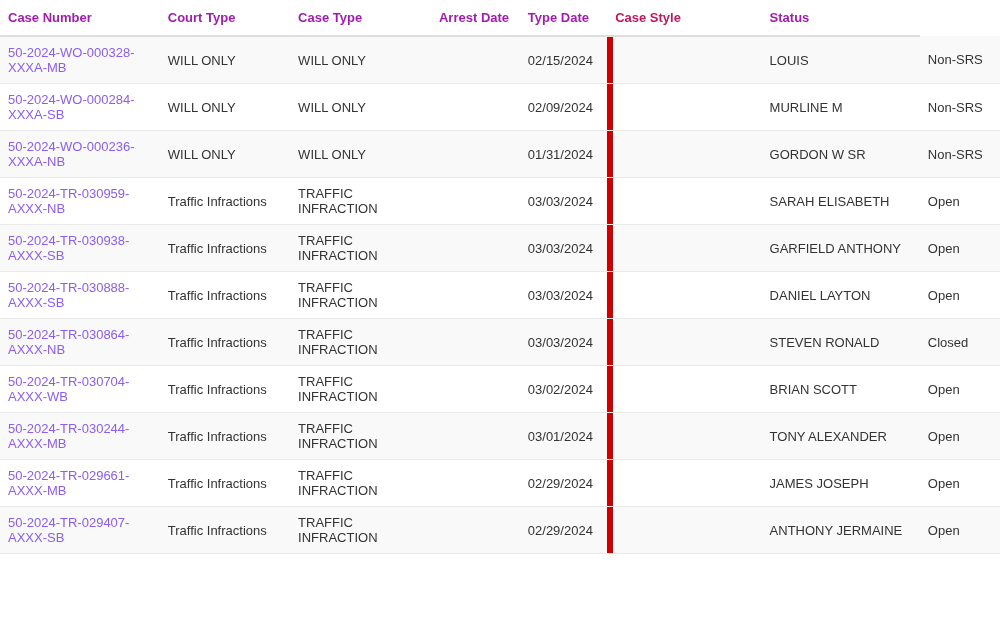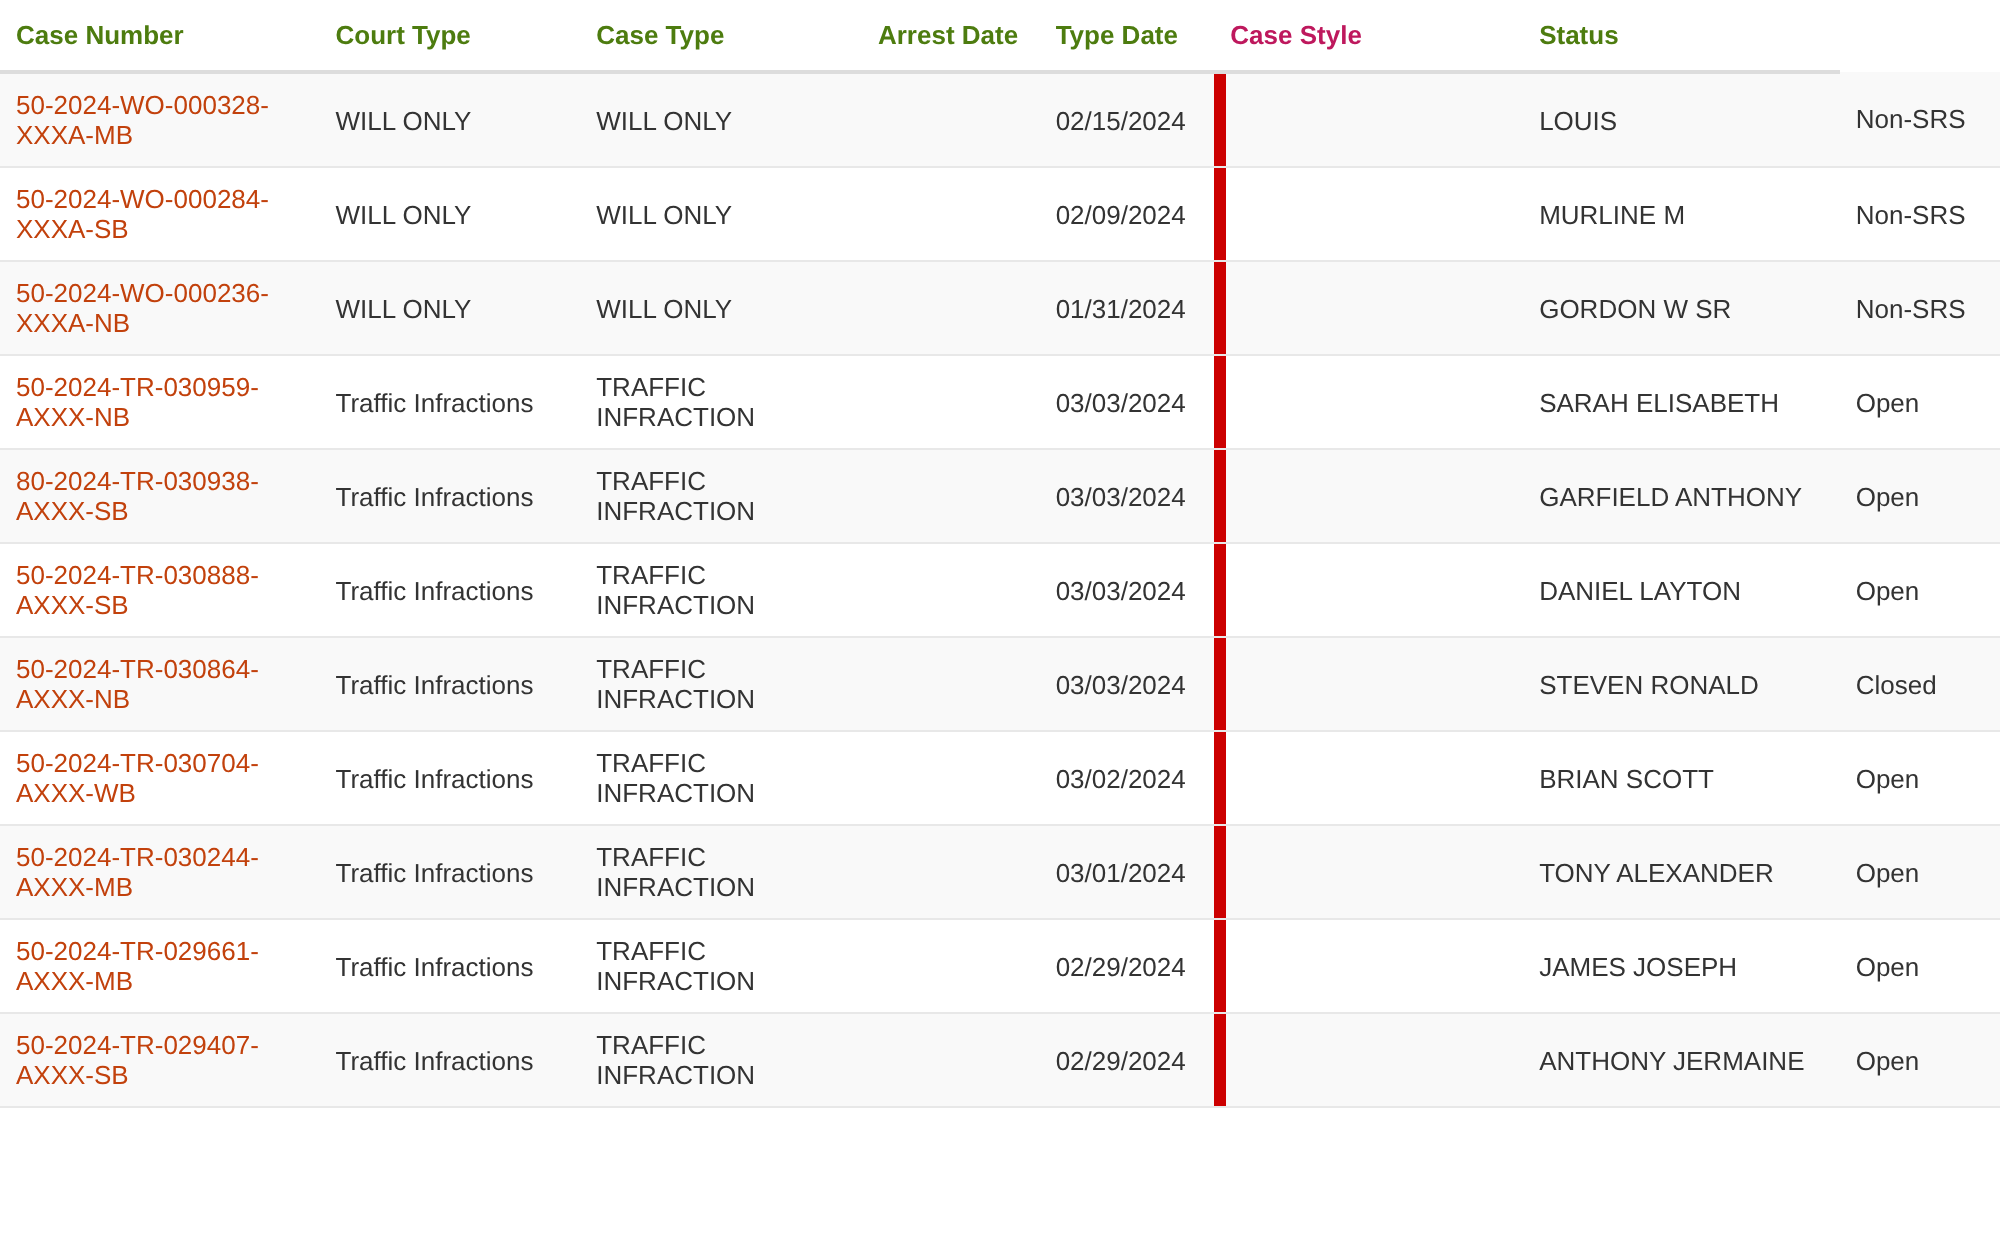--- a/index.html
+++ b/index.html
@@ -28,21 +28,21 @@
 
     thead tr {
       background: #fff;
     }
 
     thead th {
       text-align: left;
       padding: 10px 8px;
       font-weight: bold;
       font-size: 13px;
-      color: #4d7c0f;
+      color: #a21caf;
       border-bottom: 2px solid #ddd;
       white-space: nowrap;
     }
 
     tbody tr {
       border-bottom: 1px solid #e8e8e8;
     }
 
     tbody tr:nth-child(odd) {
       background: #f9f9f9;
@@ -52,21 +52,21 @@
       background: #fff;
     }
 
     tbody td {
       padding: 8px 8px;
       font-size: 13px;
       vertical-align: middle;
     }
 
     .case-number-link {
-      color: #c2410c;
+      color: #8b5cf6;
       text-decoration: none;
       cursor: pointer;
     }
 
     .red-bar-cell {
       padding: 0;
       width: 6px;
       position: relative;
     }
 
@@ -146,21 +146,21 @@
           <td class="col-case-type">TRAFFIC INFRACTION</td>
           <td class="col-arrest-date"></td>
           <td class="col-file-date">03/03/2024</td>
           <td class="red-bar-cell" style="position: relative; width: 6px; padding: 0px;">
             <div class="red-bar"></div>
           </td>
           <td class="col-case-style">SARAH ELISABETH</td>
           <td class="col-status">Open</td>
         </tr>
         <tr>
-          <td class="col-case-number"><a class="case-number-link">80-2024-TR-030938-AXXX-SB</a></td>
+          <td class="col-case-number"><a class="case-number-link">50-2024-TR-030938-AXXX-SB</a></td>
           <td class="col-court-type">Traffic Infractions</td>
           <td class="col-case-type">TRAFFIC INFRACTION</td>
           <td class="col-arrest-date"></td>
           <td class="col-file-date">03/03/2024</td>
           <td class="red-bar-cell" style="position: relative; width: 6px; padding: 0px;">
             <div class="red-bar"></div>
           </td>
           <td class="col-case-style">GARFIELD ANTHONY</td>
           <td class="col-status">Open</td>
         </tr>

